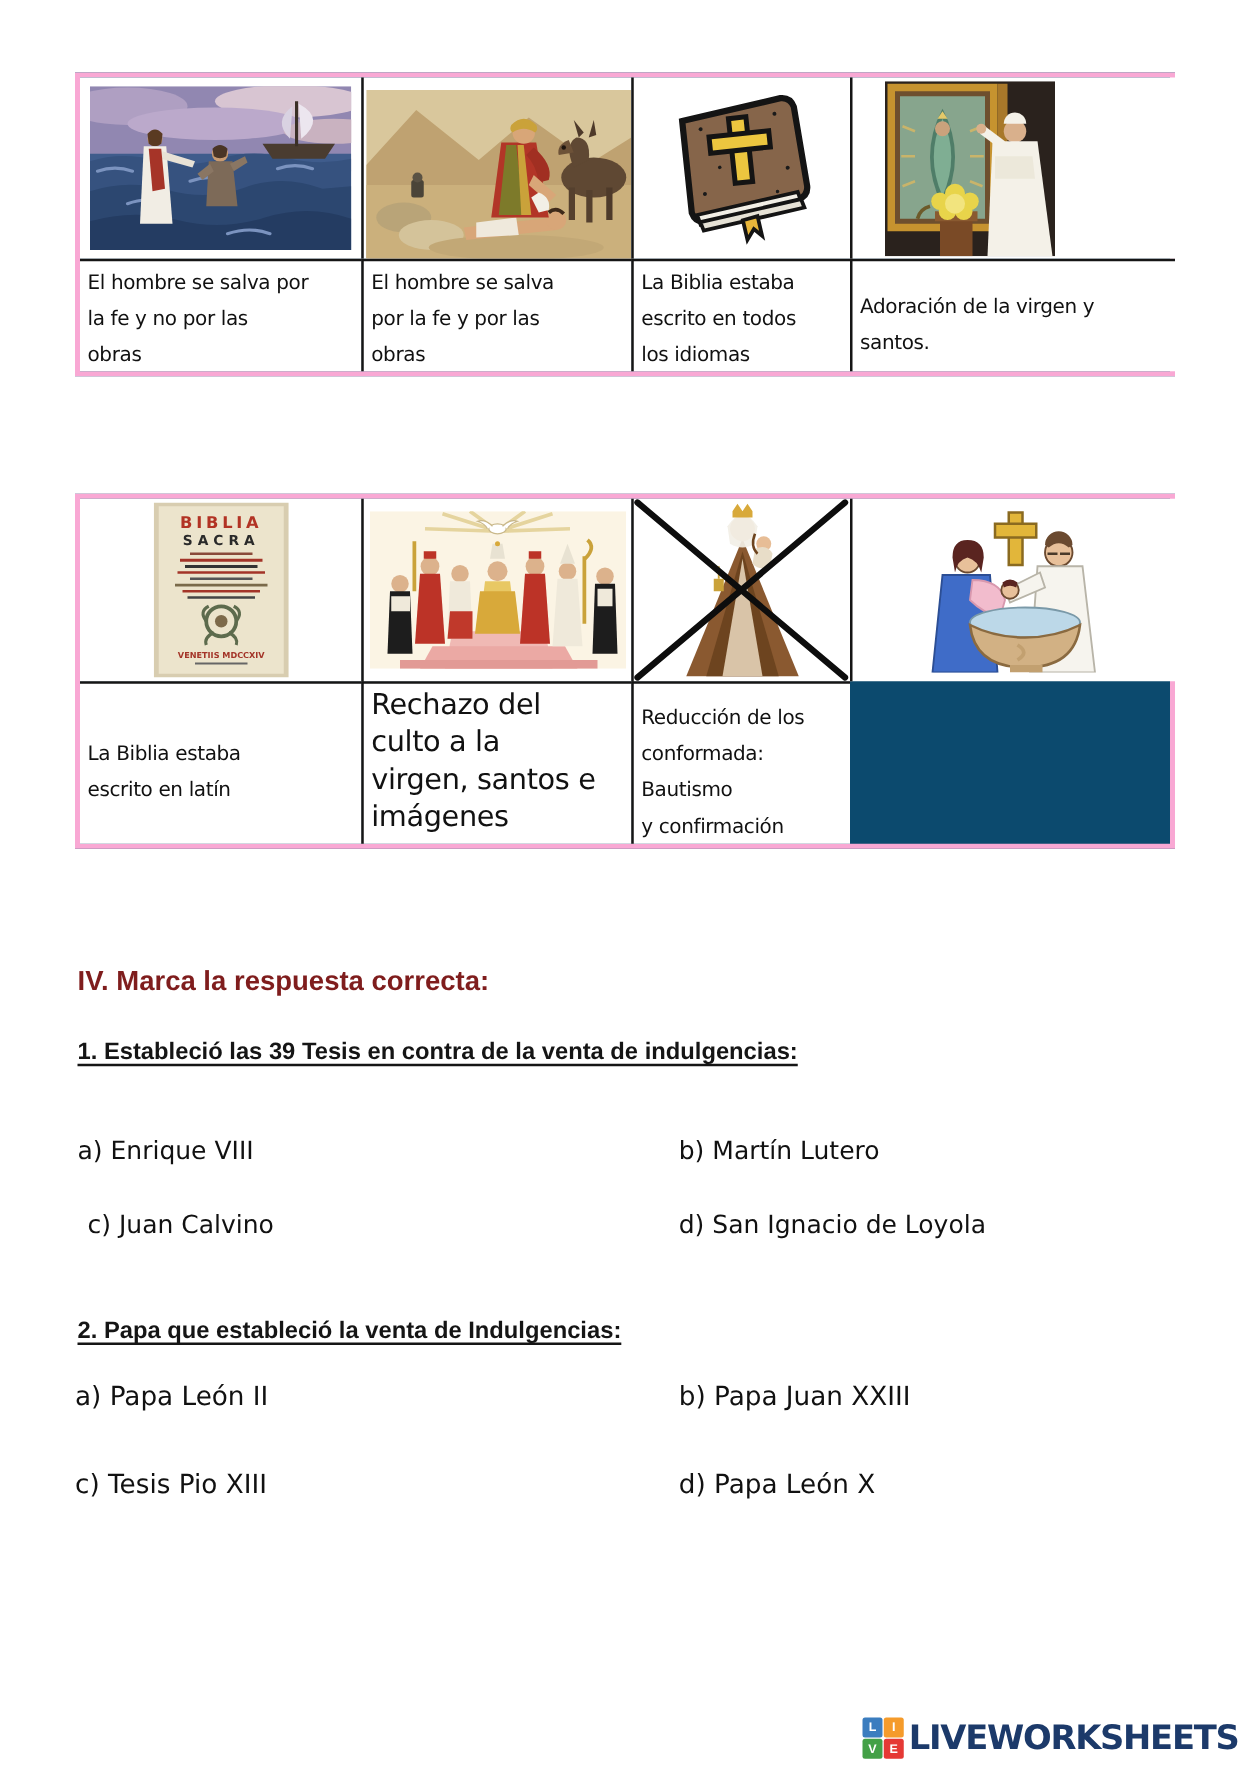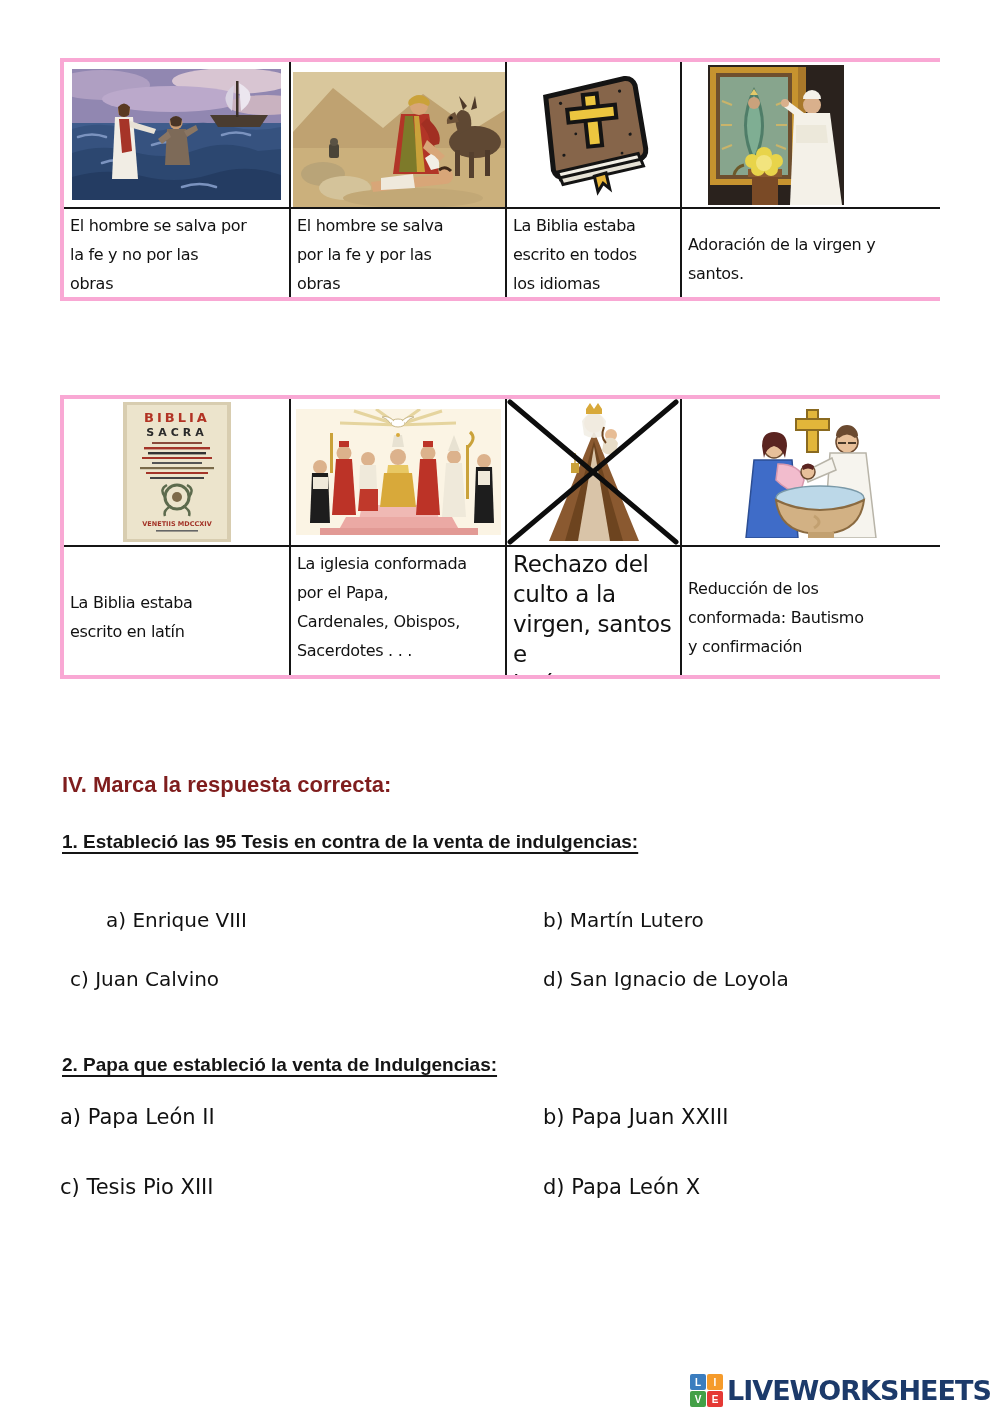--- a/index.html
+++ b/index.html
@@ -25,21 +25,21 @@
   .caption.big{font-size:23px;line-height:30px;}
   .xoverlay{position:absolute;left:0;top:0;width:100%;height:100%;pointer-events:none;}
   
   .sec-title{position:absolute;left:62px;top:772px;font-family:"Liberation Sans",sans-serif;font-weight:bold;font-size:22px;color:#7f1d1d;}
   .prompt{position:absolute;left:62px;font-family:"Liberation Sans",sans-serif;font-weight:bold;font-size:19px;color:#151515;
           text-decoration:underline;text-decoration-thickness:2px;text-underline-offset:4px;white-space:nowrap;}
   #prompt-1{top:831px;}
   #prompt-2{top:1054px;}
   .opt{position:absolute;font-size:20px;white-space:nowrap;cursor:pointer;}
   .opt.q2{font-size:21px;}
-  #q1-a{left:62px;top:908px;margin-left:44px;}   #q1-b{left:543px;top:908px;}
+  #q1-a{left:62px;top:908px;}   #q1-b{left:543px;top:908px;}
   #q1-c{left:70px;top:967px;}   #q1-d{left:543px;top:967px;}
   #q2-a{left:60px;top:1105px;}  #q2-b{left:543px;top:1105px;}
   #q2-c{left:60px;top:1175px;}  #q2-d{left:543px;top:1175px;}
   
   .logo{position:absolute;left:690px;top:1374px;display:flex;align-items:center;gap:4px;}
   .logo-grid{display:grid;grid-template-columns:16px 16px;grid-template-rows:16px 16px;gap:1px;}
   .logo-sq{display:flex;align-items:center;justify-content:center;color:#fff;font-size:10px;font-weight:bold;border-radius:2px;
            font-family:"Liberation Sans",sans-serif;}
   .sq-l{background:#3b7dbf;} .sq-i{background:#f59b2b;} .sq-v{background:#43a047;} .sq-e{background:#e53935;}
   .logo-text{font-family:"DejaVu Sans",sans-serif;font-weight:bold;font-size:27px;letter-spacing:-1px;color:#1c3a6a;}
@@ -277,36 +277,32 @@
       <path d="M68 60 q6 -5 12 0 l-1 4 q-5 -3 -10 0 Z" fill="#5a2420"></path>
       <ellipse cx="86" cy="92" rx="44" ry="12" fill="#bcd8e8" stroke="#7a99a8" stroke-width="1.5"></ellipse>
       <path d="M42 94 Q46 128 86 128 Q126 128 130 94 Q110 104 86 104 Q62 104 42 94 Z" fill="#d2b184" stroke="#8a6a40" stroke-width="2"></path>
       <rect x="74" y="126" width="26" height="6" fill="#c2a070"></rect>
       <path d="M80 110 q10 6 0 12" stroke="#c2a070" stroke-width="3" fill="none"></path>
     </svg>
   </div>
 
   <div class="caption vcenter">La Biblia estaba
 escrito en latín</div>
-  <div class="caption">La iglesia conformada
-por el Papa,
-Cardenales, Obispos,
-Sacerdotes  . . .</div>
   <div class="caption big">Rechazo del
 culto a la
 virgen, santos e
 imágenes</div>
   <div class="caption vcenter">Reducción de los
 conformada: Bautismo
 y confirmación</div>
 </div>
 
 <div class="sec-title">IV. Marca la respuesta correcta:</div>
 
-<div class="prompt" id="prompt-1">1. Estableció las 95 Tesis en contra de la venta de indulgencias:</div>
+<div class="prompt" id="prompt-1">1. Estableció las 39 Tesis en contra de la venta de indulgencias:</div>
 <div class="opt" id="q1-a">a) Enrique VIII</div>
 <div class="opt" id="q1-b">b) Martín Lutero</div>
 <div class="opt" id="q1-c">c) Juan Calvino</div>
 <div class="opt" id="q1-d">d) San Ignacio de Loyola</div>
 
 <div class="prompt" id="prompt-2">2. Papa que estableció la venta de Indulgencias:</div>
 <div class="opt q2" id="q2-a">a) Papa León II</div>
 <div class="opt q2" id="q2-b">b) Papa Juan XXIII</div>
 <div class="opt q2" id="q2-c">c) Tesis Pio XIII</div>
 <div class="opt q2" id="q2-d">d) Papa León X</div>

